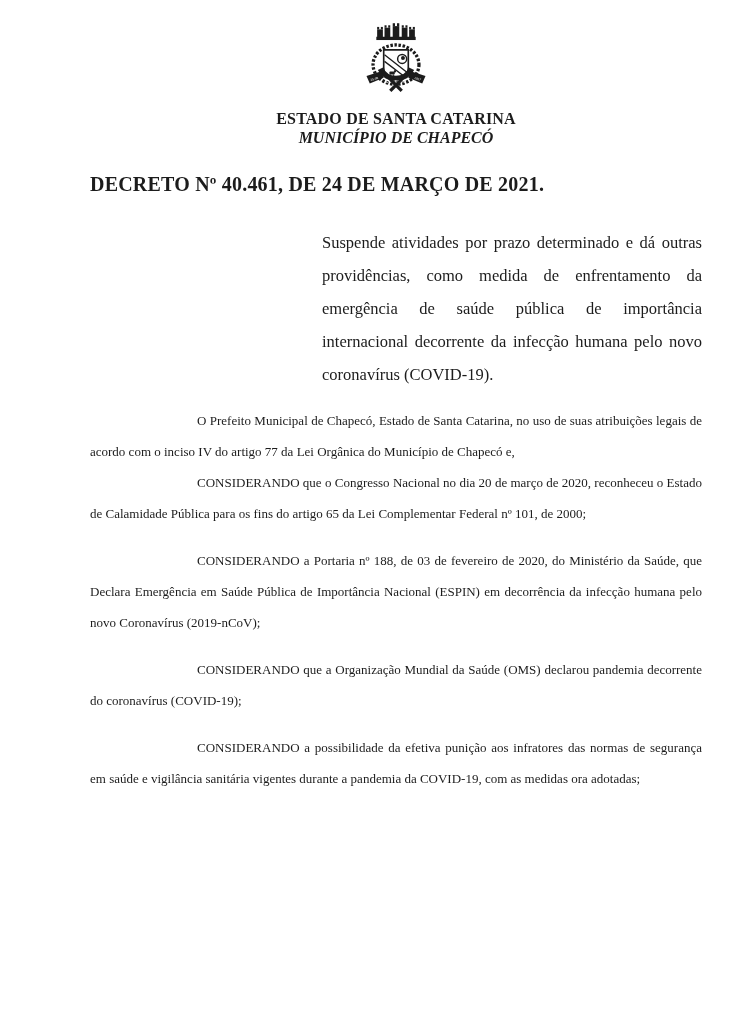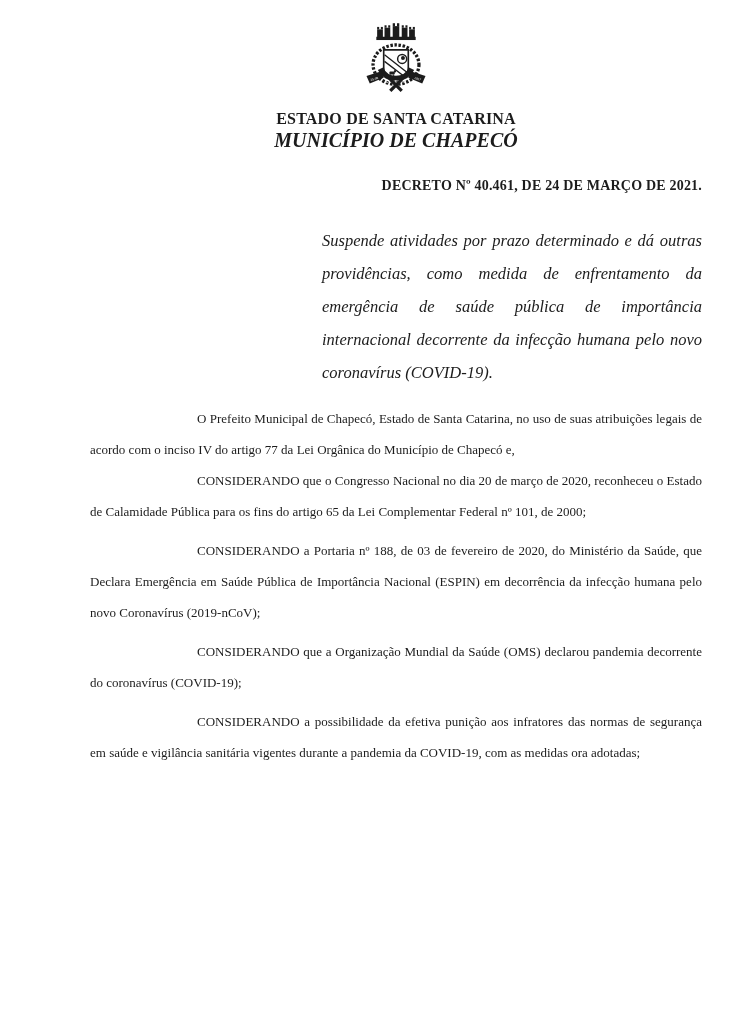--- a/index.html
+++ b/index.html
@@ -18,47 +18,46 @@
   .crest { display: inline-block; line-height: 0; }
   .state-line {
     font-weight: bold;
     font-size: 16px;
     letter-spacing: 0.2px;
     margin-top: 2px;
   }
   .muni-line {
     font-weight: bold;
     font-style: italic;
-    font-size: 20px;
+    font-size: 16px;
     margin-top: 1px;
     text-align: center;
   }
   .decree-title {
-    text-align: right;
+    text-align: left;
     font-weight: bold;
-    font-size: 14px;
+    font-size: 20px;
     margin-top: 26px;
     letter-spacing: 0.2px;
   }
   .ementa {
     margin: 30px 0 0 232px;
     text-align: justify;
     font-size: 16.5px;
     line-height: 33px;
-    font-style: italic;
   }
   .body-text { margin-top: 14px; }
   .body-text p {
     margin: 0;
     text-align: justify;
     text-indent: 107px;
     font-size: 13px;
     line-height: 31px;
   }
-  .body-text p.spaced { margin-top: 8px; }
+  .body-text p.spaced { margin-top: 16px; }
   .lead { font-weight: normal; }
 </style>
 </head>
 <body>
 
 <div class="page">
 
   <div class="head">
     <span class="crest">
       <svg width="82" height="82" viewBox="0 0 100 100" aria-hidden="true">

